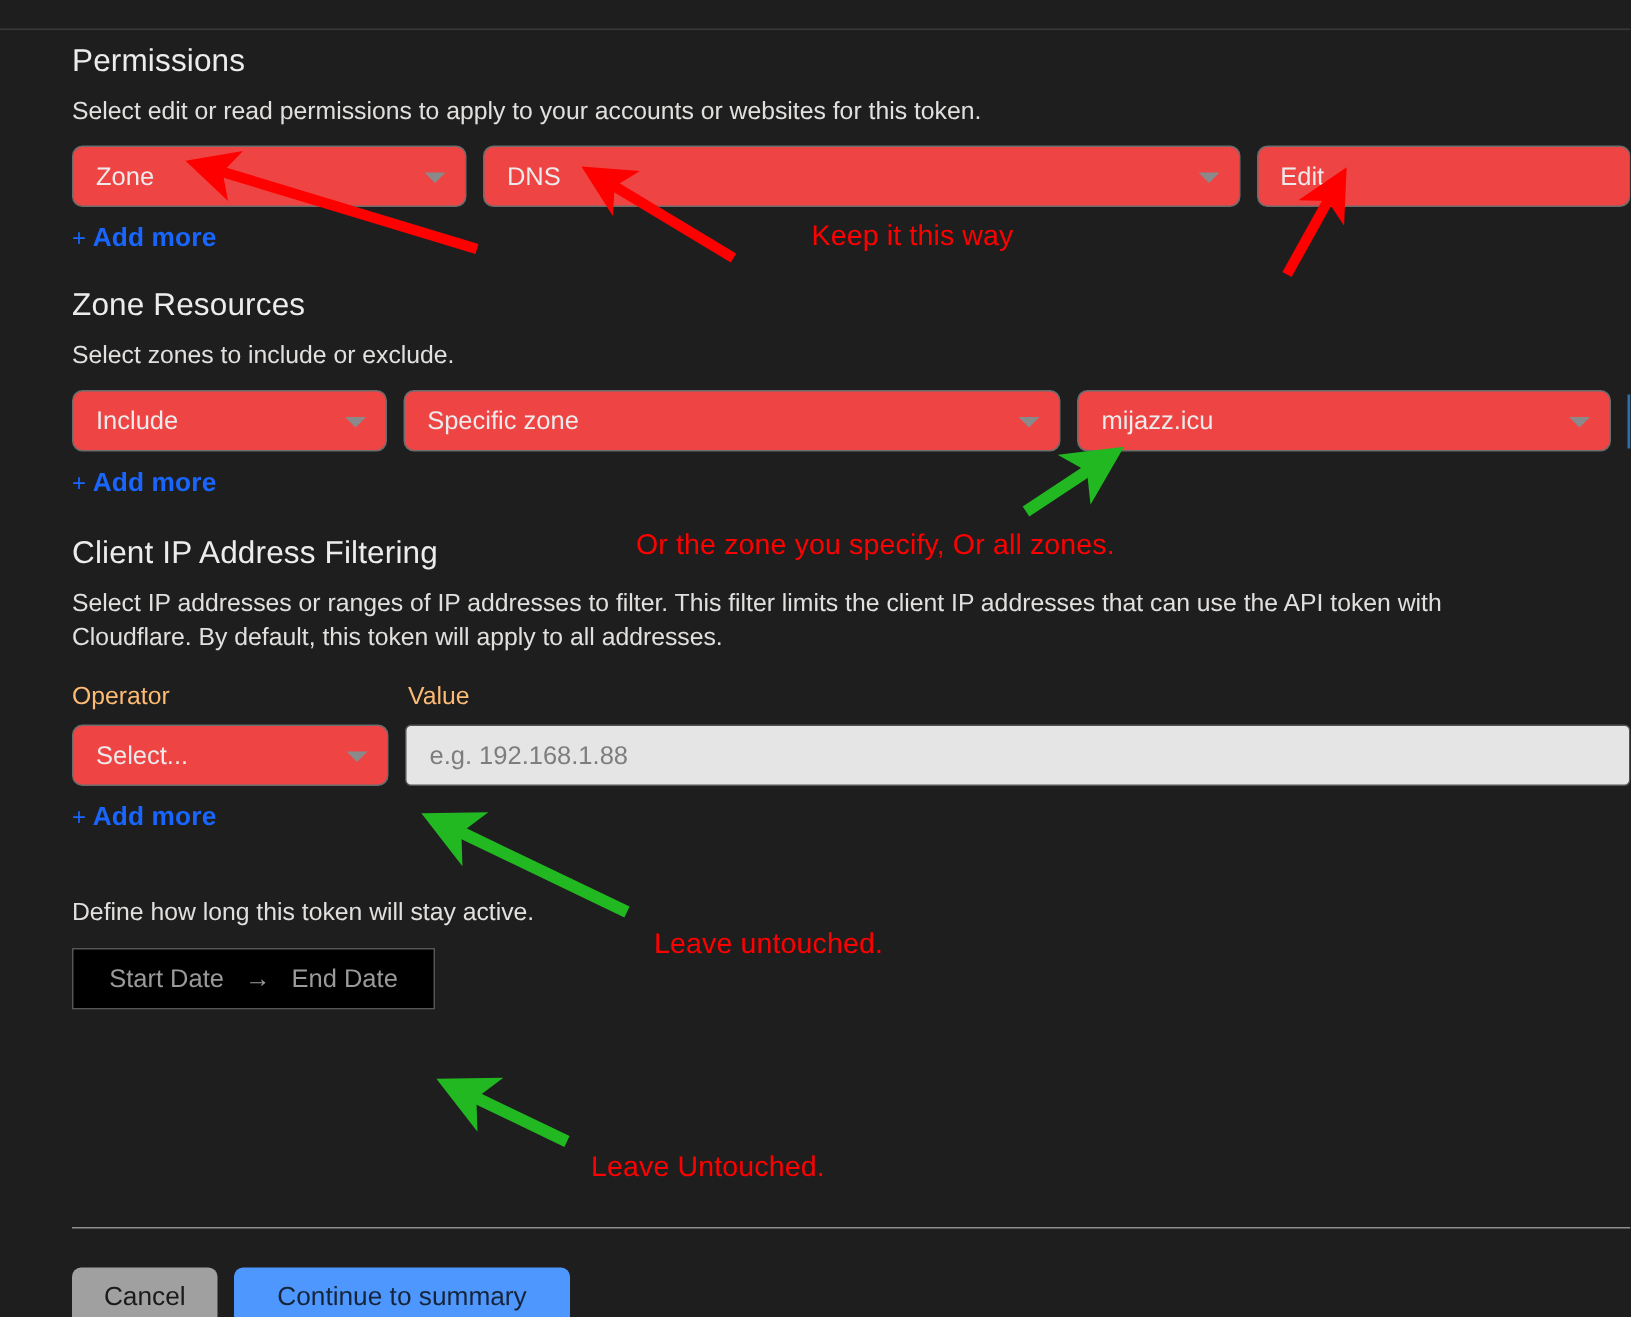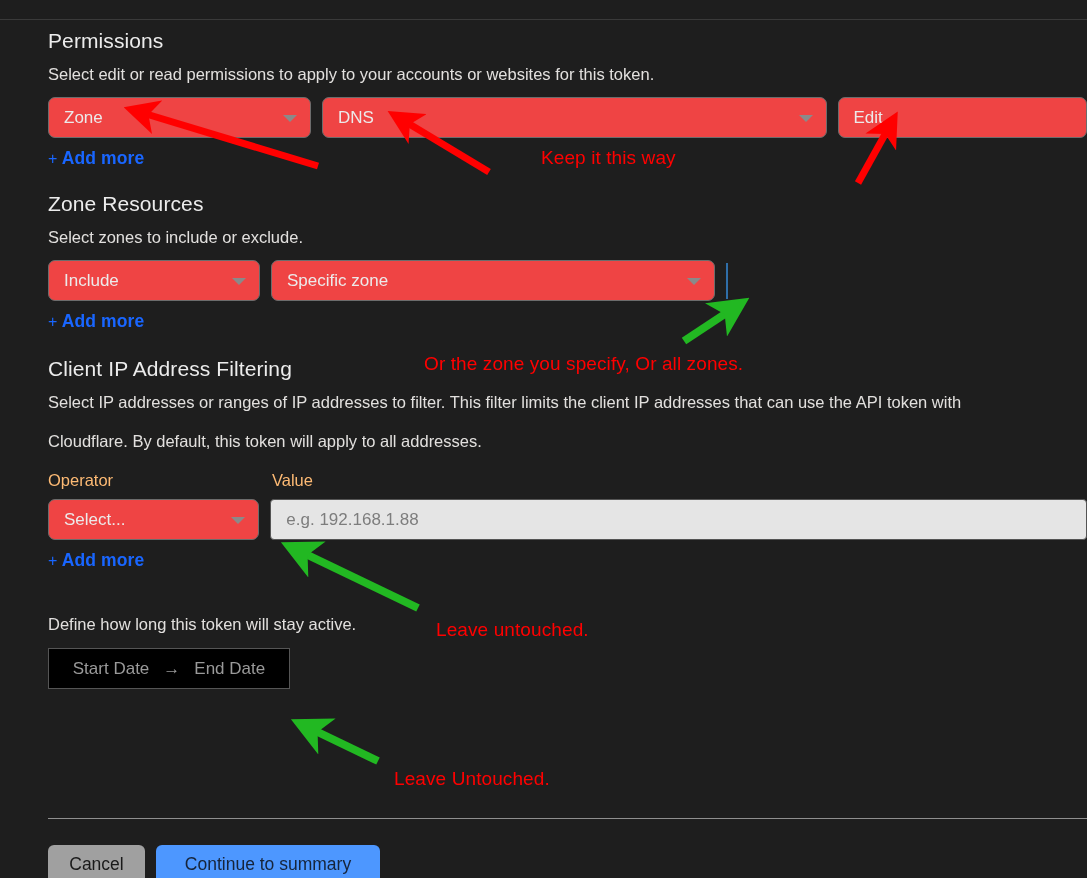--- a/index.html
+++ b/index.html
@@ -239,32 +239,36 @@
     <div class="section-desc">Select zones to include or exclude.</div>
     <div class="row">
       <div class="sel sel-zone-1">
         <span>Include</span>
         <span class="caret"></span>
       </div>
       <div class="sel sel-zone-2">
         <span>Specific zone</span>
         <span class="caret"></span>
       </div>
+      <div class="sel sel-zone-3">
+        <span>mijazz.icu</span>
+        <span class="caret"></span>
+      </div>
       <div class="blue-tick"></div>
     </div>
     <div class="add-more">
       <span class="plus">+</span>
       <span>Add more</span>
     </div>
   </div>
 
   <div style="margin-top:24px">
     <div class="section-title">Client IP Address Filtering</div>
     <div class="section-desc" style="white-space:nowrap;overflow:hidden">Select IP addresses or ranges of IP addresses to filter. This filter limits the client IP addresses that can use the API token with</div>
-    <div class="section-desc" style="margin-top:16px">Cloudflare. By default, this token will apply to all addresses.</div>
+    <div class="section-desc" style="margin-top:0">Cloudflare. By default, this token will apply to all addresses.</div>
 
     <div class="field-labels">
       <div class="l1">Operator</div>
       <div>Value</div>
     </div>
 
     <div class="row" style="margin-top:9px">
       <div class="sel sel-operator">
         <span>Select...</span>
         <span class="caret"></span>

